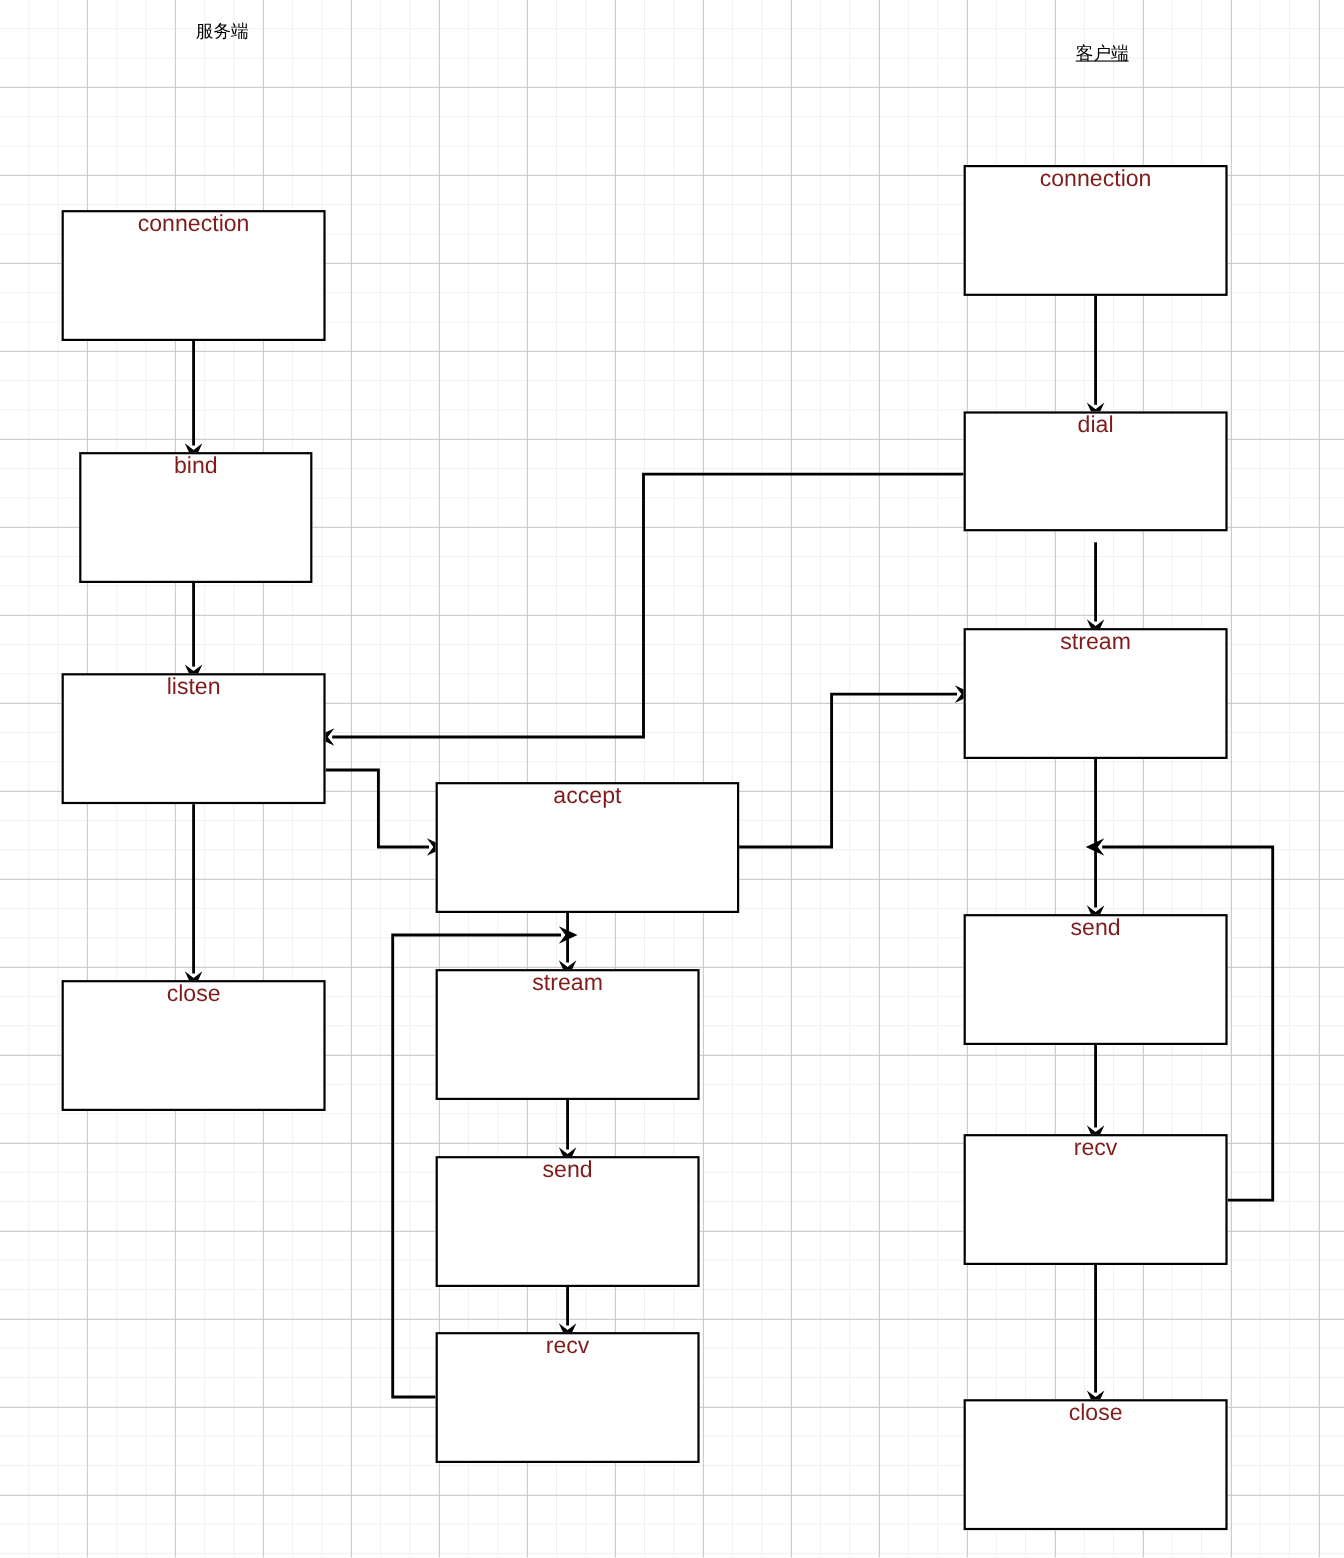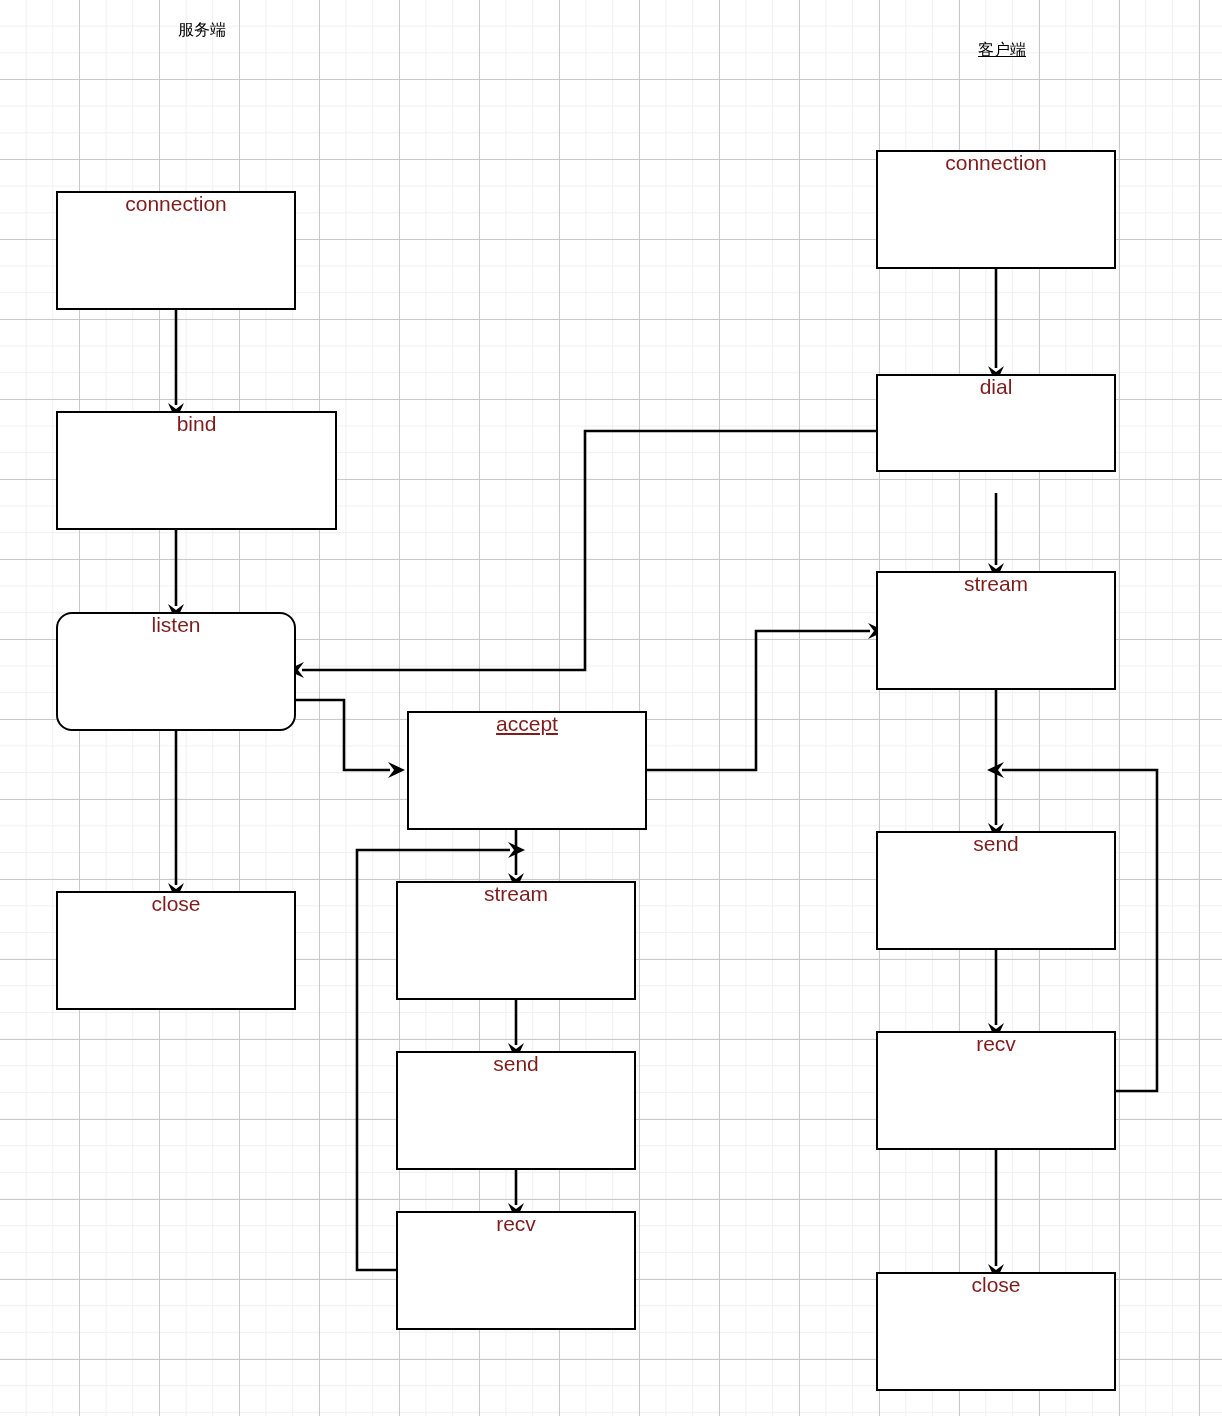--- a/index.html
+++ b/index.html
@@ -136,45 +136,45 @@
       <g>
         <polyline points="996,1150 996,1266"></polyline>
         <polygon class="head" points="996,1281 988,1264 996,1270 1004,1264"></polygon>
       </g>
     </svg>
 
   <div id="node-layer">
       <div class="node" style="left: 56px; top: 191px; width: 240px; height: 119px;">
         <span>connection</span>
       </div>
-      <div class="node" style="left: 56px; top: 411px; width: 281px; height: 119px;">
+      <div class="node" style="left: 72px; top: 411px; width: 212px; height: 119px;">
         <span>bind</span>
       </div>
-      <div class="node" style="left: 56px; top: 612px; width: 240px; height: 119px; border-radius: 16px;">
+      <div class="node" style="left: 56px; top: 612px; width: 240px; height: 119px;">
         <span>listen</span>
       </div>
       <div class="node" style="left: 56px; top: 891px; width: 240px; height: 119px;">
         <span>close</span>
       </div>
-      <div class="node" style="left: 407px; top: 711px; width: 240px; height: 119px; text-decoration: underline;">
+      <div class="node" style="left: 396px; top: 711px; width: 276px; height: 119px;">
         <span>accept</span>
       </div>
       <div class="node" style="left: 396px; top: 881px; width: 240px; height: 119px;">
         <span>stream</span>
       </div>
       <div class="node" style="left: 396px; top: 1051px; width: 240px; height: 119px;">
         <span>send</span>
       </div>
       <div class="node" style="left: 396px; top: 1211px; width: 240px; height: 119px;">
         <span>recv</span>
       </div>
       <div class="node" style="left: 876px; top: 150px; width: 240px; height: 119px;">
         <span>connection</span>
       </div>
-      <div class="node" style="left: 876px; top: 374px; width: 240px; height: 98px;">
+      <div class="node" style="left: 876px; top: 374px; width: 240px; height: 109px;">
         <span>dial</span>
       </div>
       <div class="node" style="left: 876px; top: 571px; width: 240px; height: 119px;">
         <span>stream</span>
       </div>
       <div class="node" style="left: 876px; top: 831px; width: 240px; height: 119px;">
         <span>send</span>
       </div>
       <div class="node" style="left: 876px; top: 1031px; width: 240px; height: 119px;">
         <span>recv</span>

